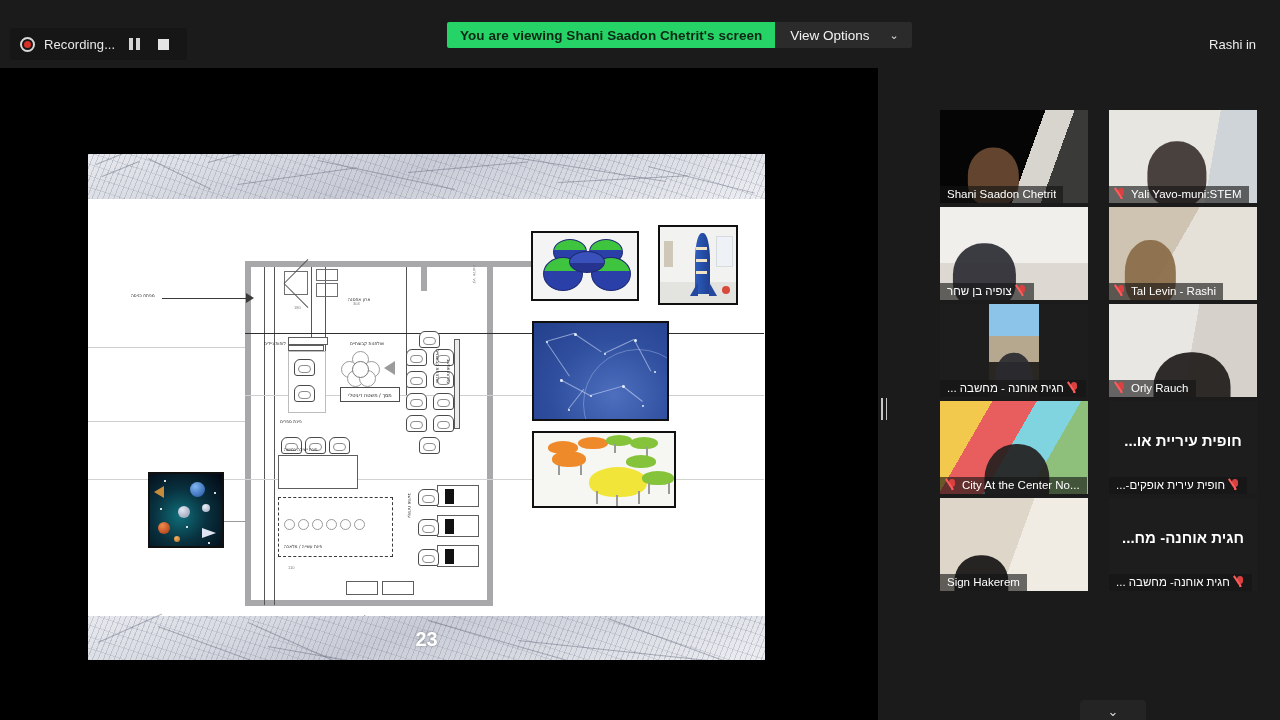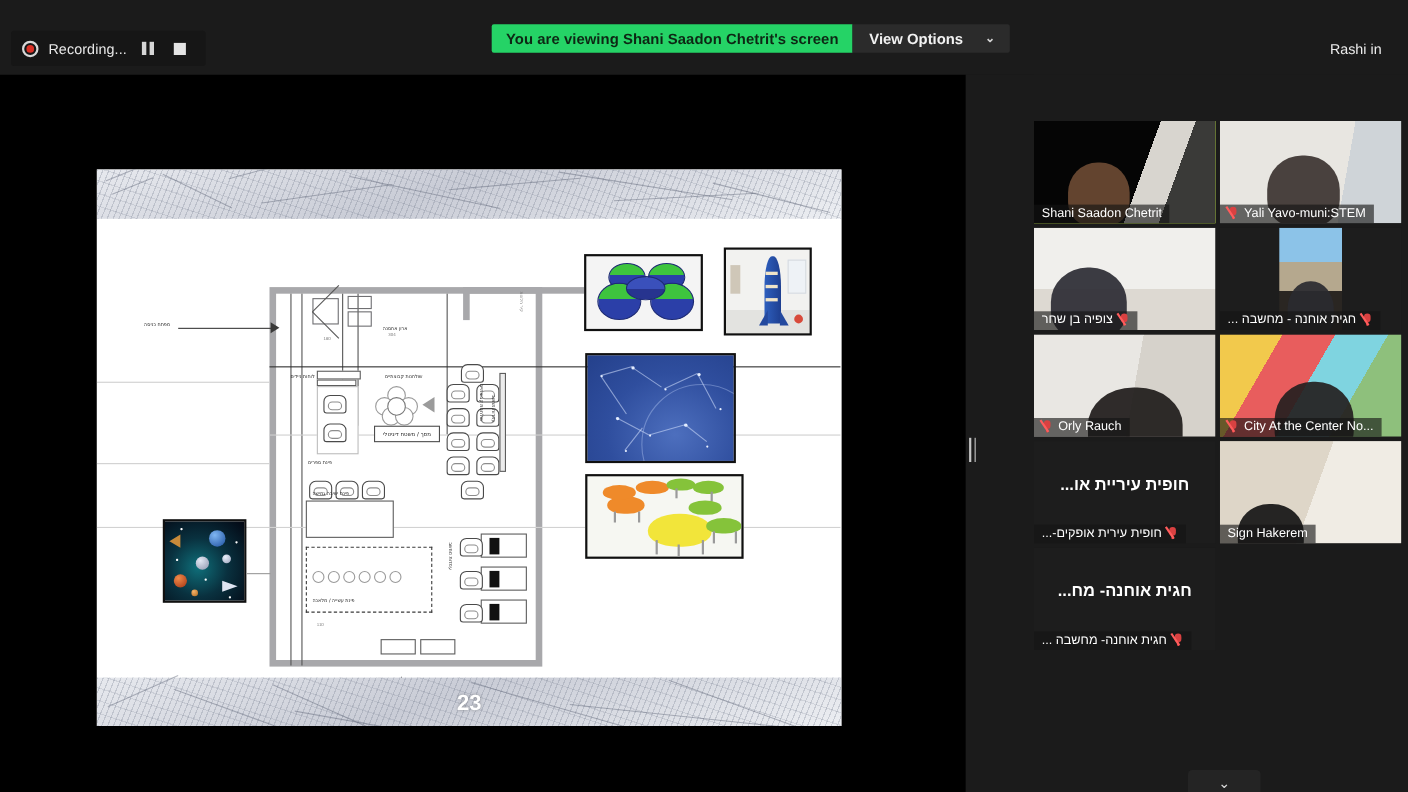--- a/index.html
+++ b/index.html
@@ -29,21 +29,21 @@
   .pause-ic i { display: block; width: 4px; height: 12px; background: #d6d6d6; }
   .stop-ic { width: 11px; height: 11px; background: #e4e4e4; }
 
   .viewing-wrap { position: absolute; left: 447px; top: 22px; display: flex; height: 26px; }
   .viewing-banner {
     background: #25d366; color: #0d2714; font-size: 13.5px; font-weight: bold;
     display: flex; align-items: center; padding: 0 13px; white-space: nowrap;
     border-radius: 2px 0 0 2px; letter-spacing: .05px;
   }
   .view-options {
-    background: #2b2b2b; color: #f2f2f2; font-size: 13.5px; font-weight: bold;
+    background: #2b2b2b; color: #f2f2f2; font-size: 13.5px; font-weight: normal;
     display: flex; align-items: center; gap: 20px; padding: 0 13px 0 15px;
     border-radius: 0 2px 2px 0; white-space: nowrap;
   }
   .chev-sm { font-size: 11px; color: #d9d9d9; line-height: 1; }
 
   .signin {
     position: absolute; right: 12px; top: 32px;
     color: #ededed; font-size: 13px; padding: 5px 12px; border-radius: 4px; background: transparent;
   }
 
@@ -148,21 +148,21 @@
 
   
   .divider { position: absolute; left: 878px; top: 68px; width: 62px; height: 652px; background: #1b1b1b; }
   .drag-handle { position: absolute; left: 3px; top: 330px; display: flex; gap: 3px; }
   .drag-handle i { display: block; width: 1.5px; height: 22px; background: #c7c7c7; }
 
   
   .gallery { position: absolute; left: 940px; top: 110px; width: 340px; }
   .grid { display: grid; grid-template-columns: 165px 165px; gap: 4px 4px; }
   .tile {
-    position: relative; width: 165px; height: 93px; background: #1d1d1d; overflow: hidden;
+    position: relative; width: 148px; height: 93px; background: #1d1d1d; overflow: hidden;
   }
   .tile.active { outline: 2px solid #c9f24a; outline-offset: -2px; }
   .tile .cam { position: absolute; inset: 0; }
   .nameplate {
     position: absolute; left: 0; bottom: 0; max-width: 100%;
     display: flex; align-items: center; gap: 5px;
     background: rgba(20,20,20,.62); color: #fff; font-size: 11.5px;
     padding: 2px 7px 3px 7px; white-space: nowrap; overflow: hidden;
   }
   .nameplate.he { direction: rtl; }
@@ -478,20 +478,33 @@
           <div class="nameplate he">
             <span class="muted-ic">
               <span class="body"></span>
               <span class="base"></span>
               <span class="slash"></span>
             </span>
             <span class="np-text">צופיה בן שחר</span>
           </div>
         </div>
         <div class="tile">
+          <div class="cam" style="background: linear-gradient(120deg, rgb(207, 195, 177) 0px, rgb(207, 195, 177) 45%, rgb(230, 225, 216) 45%, rgb(230, 225, 216) 100%);">
+            <div style="position: absolute; left: 28%; top: 48%; width: 34%; height: 72%; transform: translate(-50%, -18%); border-radius: 48% 48% 38% 38%; background: rgb(138, 107, 70); opacity: 0.92;"></div>
+          </div>
+          <div class="nameplate">
+            <span class="muted-ic">
+              <span class="body"></span>
+              <span class="base"></span>
+              <span class="slash"></span>
+            </span>
+            <span class="np-text">Tal Levin - Rashi</span>
+          </div>
+        </div>
+        <div class="tile">
           <div class="cam" style="background: rgb(29, 29, 29);">
             <div style="position: absolute; left: 33%; top: 0px; width: 34%; height: 100%; background: linear-gradient(rgb(140, 195, 232) 0px, rgb(140, 195, 232) 34%, rgb(181, 168, 142) 34%, rgb(181, 168, 142) 62%, rgb(42, 38, 34) 62%, rgb(42, 38, 34) 100%);"></div>
             <div style="position: absolute; left: 50%; top: 62%; width: 26%; height: 56%; transform: translate(-50%, -18%); border-radius: 48% 48% 38% 38%; background: rgb(42, 42, 48); opacity: 0.92;"></div>
           </div>
           <div class="nameplate he">
             <span class="muted-ic">
               <span class="body"></span>
               <span class="base"></span>
               <span class="slash"></span>
             </span>

